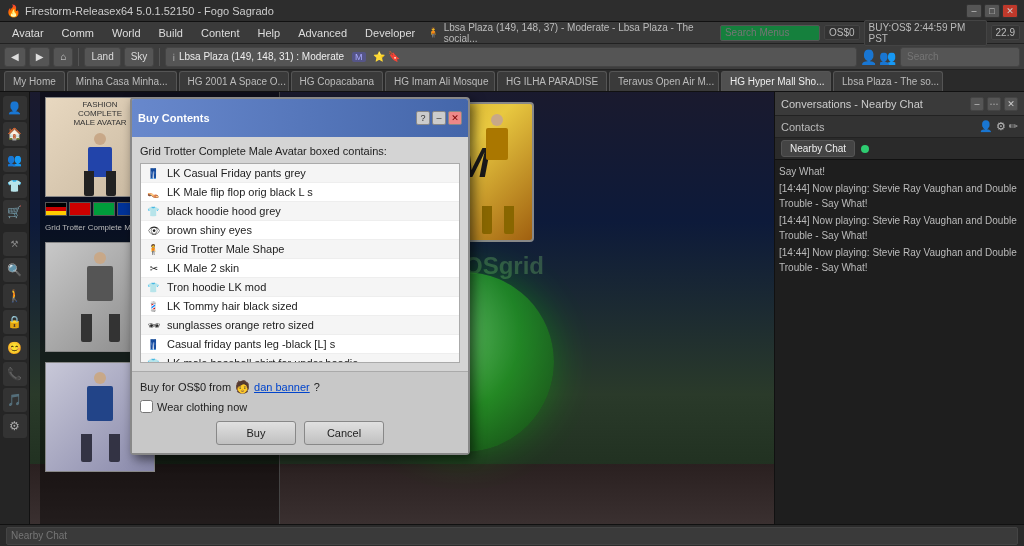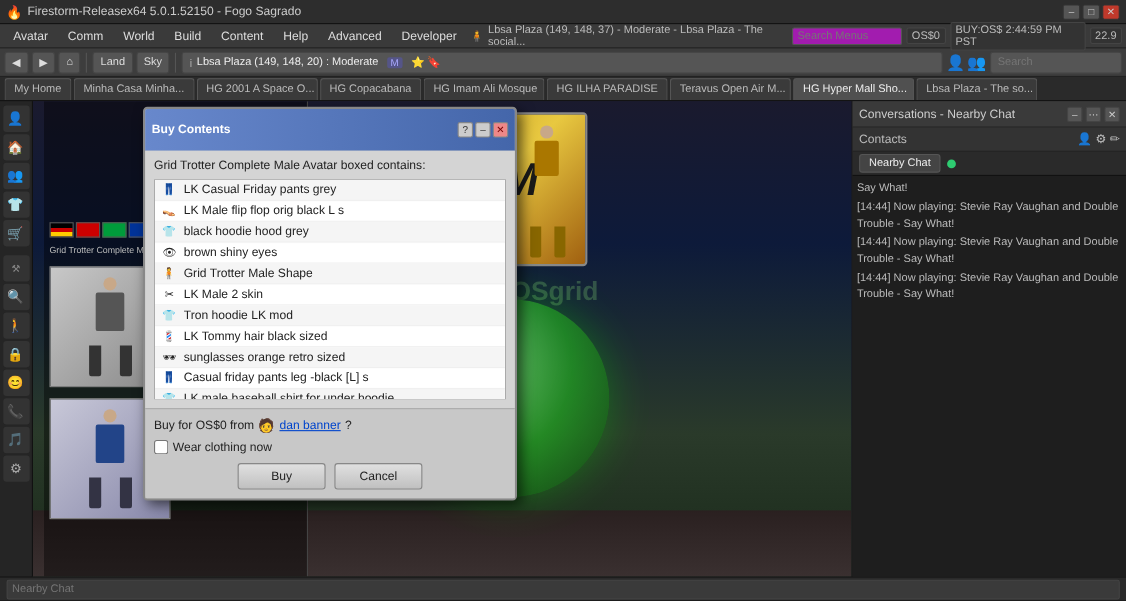--- a/index.html
+++ b/index.html
@@ -450,38 +450,38 @@
   <span class="menu-item">Build</span>
   <span class="menu-item">Content</span>
   <span class="menu-item">Help</span>
   <span class="menu-item">Advanced</span>
   <span class="menu-item">Developer</span>
   <div style="flex:1;"></div>
 
   <div style="display:flex;align-items:center;gap:4px;font-size:10px;color:#bbb;">
     <span>🧍</span>
     <span style="font-size:10px;">Lbsa Plaza (149, 148, 37) - Moderate - Lbsa Plaza - The social...</span>
-    <input type="text" style="width: 100px; height: 16px; background: #a21caf; border: 1px solid rgb(85, 85, 85); border-radius: 2px; color: rgb(204, 204, 204); font-size: 10px; padding: 0px 4px;" placeholder="Search Menus">
+    <input type="text" style="width: 100px; height: 16px; background: #15803d; border: 1px solid rgb(85, 85, 85); border-radius: 2px; color: rgb(204, 204, 204); font-size: 10px; padding: 0px 4px;" placeholder="Search Menus">
     <span class="os-stat">OS$0</span>
     <span class="os-stat">BUY:OS$ 2:44:59 PM PST</span>
     <span class="os-stat">22.9</span>
   </div>
 </div>
 
 <div class="toolbar">
   <button class="toolbar-btn">◀</button>
   <button class="toolbar-btn">▶</button>
   <button class="toolbar-btn">⌂</button>
   <div class="toolbar-sep"></div>
   <button class="toolbar-btn">Land</button>
   <button class="toolbar-btn">Sky</button>
   <div class="toolbar-sep"></div>
   <div class="address-bar">
     <span style="font-size:10px;color:#aaa;">ℹ</span>
-    <span style="font-size:10px;">Lbsa Plaza (149, 148, 20) : Moderate</span>
+    <span style="font-size:10px;">Lbsa Plaza (149, 148, 31) : Moderate</span>
     <span style="background:#558;border-radius:2px;padding:0 3px;font-size:9px;color:#aaf;margin-left:4px;">M</span>
     <span style="font-size:10px;color:#aaa;margin-left:4px;">⭐ 🔖</span>
   </div>
   <div style="display:flex;align-items:center;gap:2px;">
     <span style="font-size:14px;">👤</span>
     <span style="font-size:14px;">👥</span>
   </div>
   <input class="search-box" type="text" placeholder="Search" style="">
 </div>
 
@@ -517,20 +517,30 @@
   </div>
 
   <div class="world-view">
 
     <div style="position:absolute;width:100%;height:100%;background:linear-gradient(180deg, #1a1a2e 0%, #0d1a3a 30%, #2a3a2a 70%, #1a2a1a 100%);"></div>
 
     <div style="position:absolute;bottom:0;left:0;right:0;height:60px;background:linear-gradient(to top,#3a3030,#2a2020);"></div>
 
     <div style="position:absolute;left:10px;top:0;width:240px;height:100%;background:rgba(0,0,0,0.4);border-right:1px solid #444;">
 
+      <div style="position:absolute;top:5px;left:5px;width:110px;height:100px;background:linear-gradient(135deg,#e8d8c0,#c8b8a0);border:1px solid #888;display:flex;flex-direction:column;align-items:center;justify-content:center;">
+        <div style="font-size:8px;color:#333;text-align:center;padding:2px;">FASHION<br>COMPLETE<br>MALE AVATAR</div>
+
+        <div style="position:relative;width:40px;height:70px;margin-top:4px;">
+          <div style="width:12px;height:12px;background:#c8a888;border-radius:50%;margin:0 auto;"></div>
+          <div style="width:24px;height:30px;background:#2244aa;margin:2px auto 0;border-radius:2px;"></div>
+          <div style="width:10px;height:25px;background:#222;position:absolute;bottom:0;left:4px;border-radius:0 0 2px 2px;"></div>
+          <div style="width:10px;height:25px;background:#222;position:absolute;bottom:0;right:4px;border-radius:0 0 2px 2px;"></div>
+        </div>
+      </div>
 
       <div style="position:absolute;top:110px;left:5px;display:flex;gap:2px;">
         <div style="width:22px;height:14px;background:linear-gradient(to bottom,#000 0,#000 33%,#cc0000 33%,#cc0000 66%,#ffcc00 66%);border:1px solid #555;"></div>
         <div style="width:22px;height:14px;background:#cc0000;border:1px solid #555;"></div>
         <div style="width:22px;height:14px;background:#009c3b;border:1px solid #555;"></div>
         <div style="width:22px;height:14px;background:#003399;border:1px solid #555;"></div>
         <div style="width:22px;height:14px;background:#cc0000;border:1px solid #555;"></div>
       </div>
 
       <div style="position:absolute;top:130px;left:5px;width:220px;font-size:8px;color:#bbb;line-height:1.4;">

